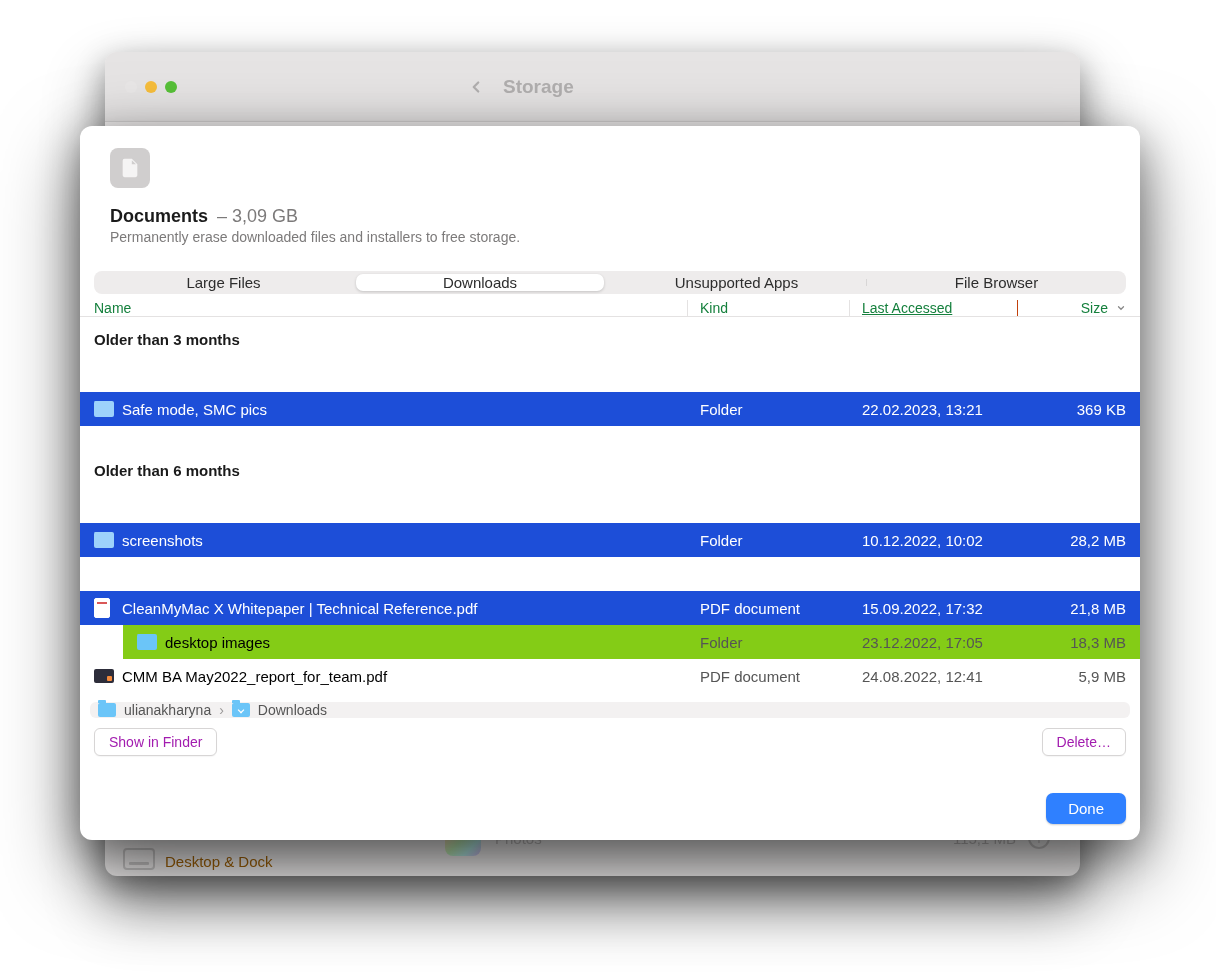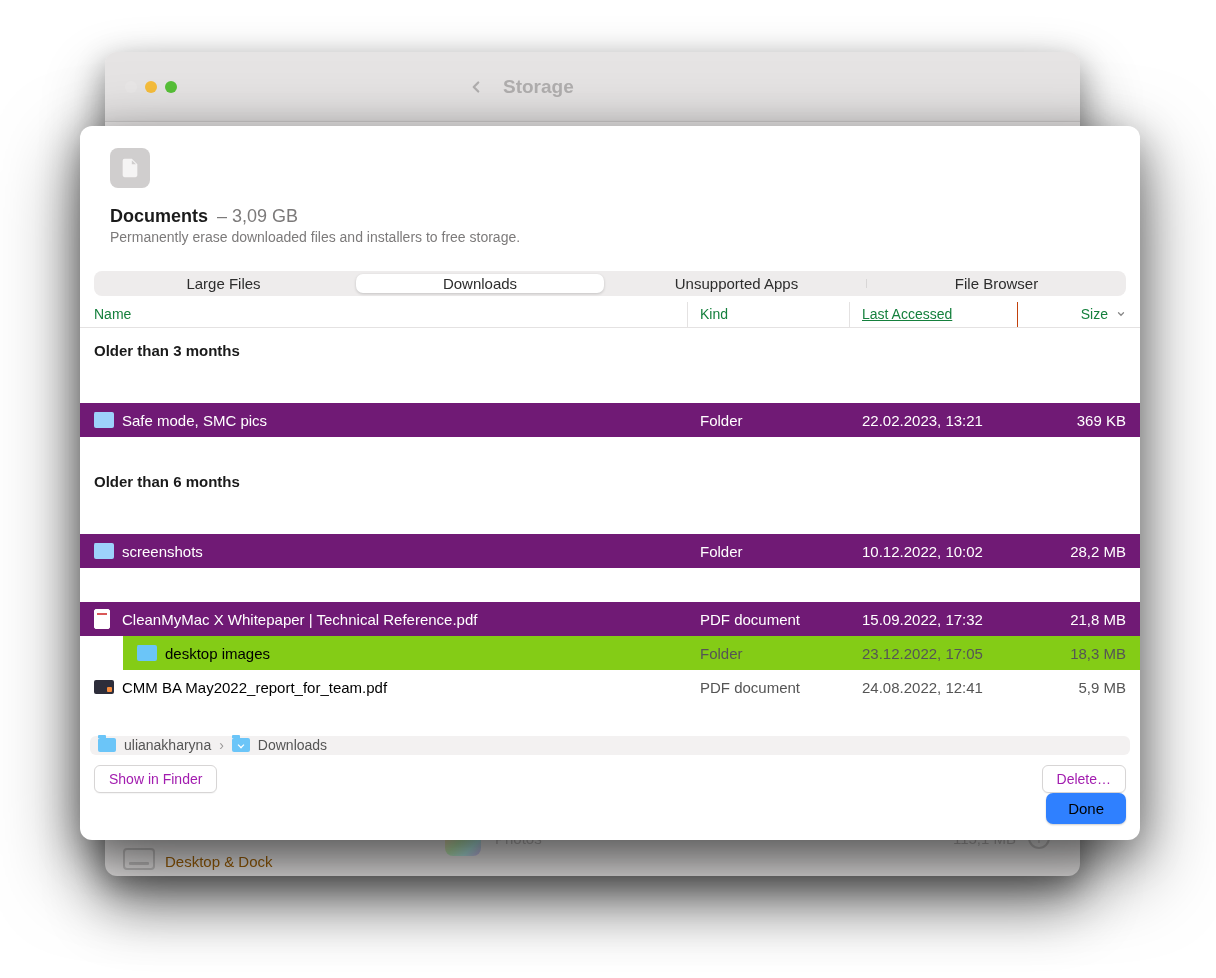--- a/index.html
+++ b/index.html
@@ -161,21 +161,21 @@
     padding: 14px 14px 10px 14px;
     font-size: 15px;
   }
   .row {
     display:flex;
     align-items:center;
     padding: 0 14px;
     height: 34px;
   }
   .row, .row * { white-space: nowrap; overflow:hidden; text-overflow:ellipsis; }
-  .row.selected { background:#701a75; color:#fff;margin-top:34px; }
+  .row.selected { background:#1d4ed8; color:#fff;margin-top:34px; }
   .row.alt { background:#84cc16;margin-left:43px; }
   .r-icon { width:28px; display:flex; align-items:center; justify-content:flex-start; flex-shrink:0;}
   .r-name { flex:1; padding-right:12px; }
   .r-kind { width:162px; padding-left:12px; }
   .r-acc  { width:168px; padding-left:12px; }
   .r-size { width:108px; padding-left:12px; text-align:right; }
   .row.selected .r-kind, .row.selected .r-acc, .row.selected .r-size { color:#fff;}
   .row:not(.selected) .r-kind, .row:not(.selected) .r-acc, .row:not(.selected) .r-size { color:#555;}
 
   .folder-icon { width:20px; height:16px; border-radius:2px; position:relative; }
@@ -224,28 +224,29 @@
   }
 
   .footer {
     margin-top:auto;
     display:flex;
     justify-content:flex-end;
     padding: 0 14px 16px 14px;
   }
   .btn-primary {
     background:#2f80ff;
-    color:#000000;
+    color:#ffffff;
     border:none;
     border-radius:7px;
     padding: 7px 22px;
     font-size:15px;
     font-weight:500;
     cursor:pointer;
     box-shadow: 0 1px 2px rgba(0,0,0,0.2);
+    margin-top: 37px;
   }
 </style>
 </head>
 <body>
 
 <div class="backdrop">
   <div class="bg-toolbar">
     <div class="traffic">
       <span class="r"></span>
       <span class="y"></span>

